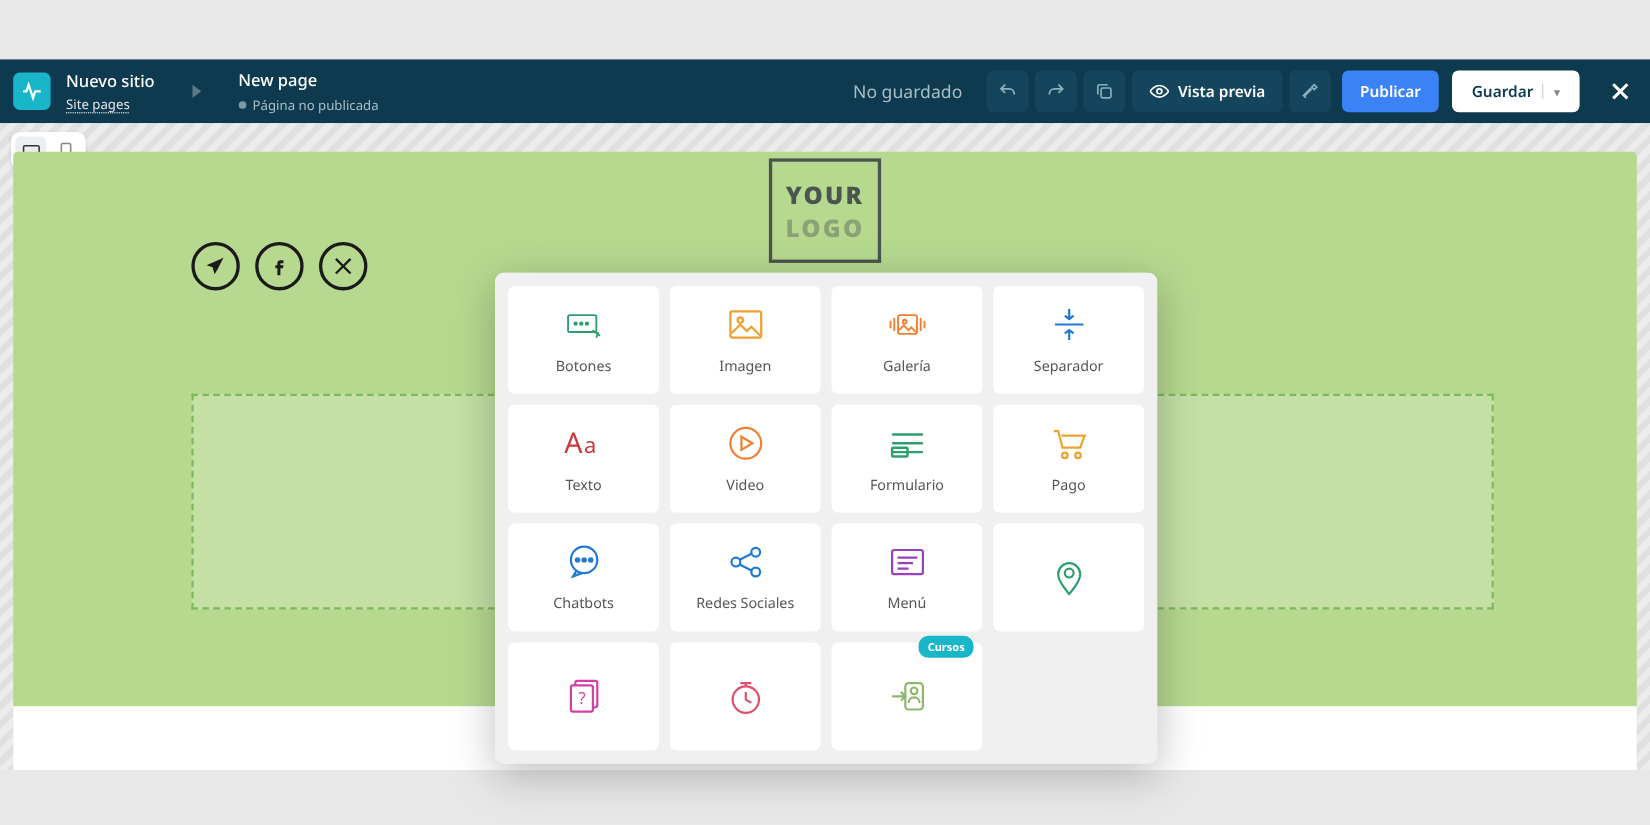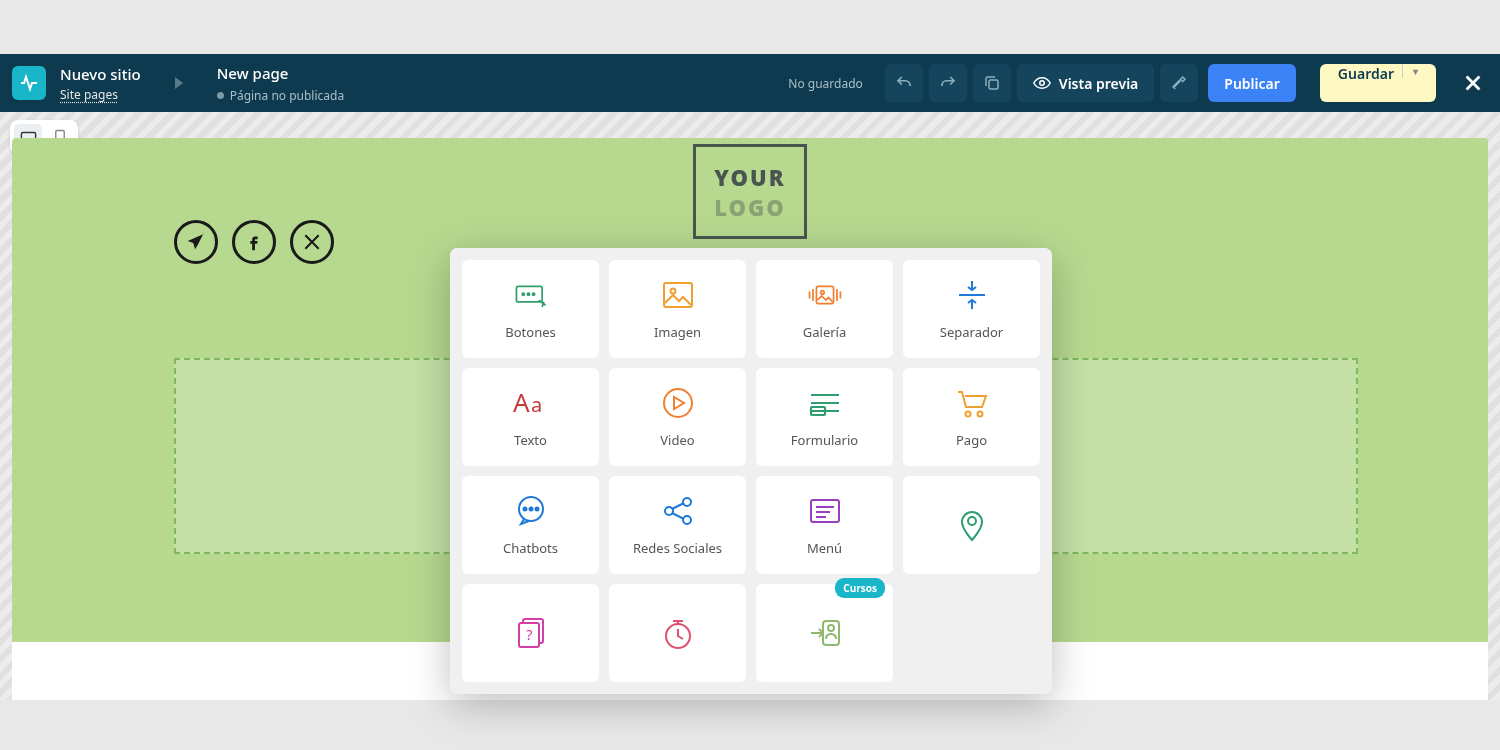--- a/index.html
+++ b/index.html
@@ -8,34 +8,34 @@
 .app-icon{width:34px;height:34px;background:#19b6c9;border-radius:6px;display:flex;align-items:center;justify-content:center;margin-right:14px}
 .breadcrumb-section{display:flex;align-items:center;gap:8px}
 .bc-block{display:flex;flex-direction:column;gap:2px}
 .bc-title{font-size:15px;font-weight:500;color:#fff}
 .bc-sub{font-size:12px;color:#e5e5e5;text-decoration:underline dotted;text-underline-offset:3px}
 .bc-chev{margin:0 26px;color:#7a9ba8}
 .bc-page-title{font-size:15px;font-weight:500}
 .bc-page-status{font-size:12px;color:#a9bfc8;display:flex;align-items:center;gap:6px;margin-top:2px}
 .bc-page-status::before{content:"";width:7px;height:7px;background:#7a9ba8;border-radius:50%}
 .topbar-spacer{flex:1}
-.save-status{font-size:12px;color:#a9bfc8;margin-right:16px}
+.save-status{font-size:16px;color:#a9bfc8;margin-right:16px}
 .tb-btn{height:38px;display:flex;align-items:center;justify-content:center;border-radius:6px;border:none;cursor:pointer;font-size:14px;font-weight:600}
 .tb-icon-btn{width:38px;background:#15455c;color:#8ab0bf;margin-left:6px}
 .tb-preview{background:#15455c;color:#fff;padding:0 16px;gap:8px;margin-left:6px}
 .tb-publish{background:#3b82f6;color:#fff;padding:0 16px;margin-left:10px}
-.tb-save{background:#fef9c3;color:#0e3a4f;padding:0 18px;margin-left:24px;display:flex;align-items:flex-start;gap:8px}
+.tb-save{background:#ffffff;color:#0e3a4f;padding:0 18px;margin-left:12px;display:flex;align-items:center;gap:8px}
 .tb-save-chev{border-left:1px solid #ccc;padding-left:10px;font-size:10px;color:#888}
 .tb-close{width:30px;height:30px;margin-left:22px;color:#fff;cursor:pointer;display:flex;align-items:center;justify-content:center}
 .canvas{position:absolute;top:112px;left:0;right:0;bottom:50px;background:repeating-linear-gradient(135deg,#e0e0e0,#e0e0e0 6px,#ececec 6px,#ececec 12px)}
 .device-toggle{position:absolute;top:8px;left:10px;display:flex;gap:4px;background:#fff;padding:4px;border-radius:8px;box-shadow:0 1px 3px rgba(0,0,0,.15)}
 .device-btn{width:28px;height:26px;border-radius:5px;display:flex;align-items:center;justify-content:center;cursor:pointer;color:#888}
 .device-btn.active{background:#eceff1;color:#333}
 .page-preview{position:absolute;top:26px;left:12px;right:12px;bottom:0;background:#b6d98f;border-radius:4px}
-.logo-box{position:absolute;top:6px;left:50%;transform:translateX(-50%);width:114px;height:95px;border:3px solid #4a5550;display:flex;flex-direction:column;align-items:center;justify-content:center;color:#4a5550;font-weight:900;letter-spacing:2px;font-size:22px}
+.logo-box{position:absolute;top:6px;left:50%;transform:translateX(-50%);width:102px;height:95px;border:3px solid #4a5550;display:flex;flex-direction:column;align-items:center;justify-content:center;color:#4a5550;font-weight:900;letter-spacing:2px;font-size:22px}
 .logo-line2{opacity:.4}
 .social-row{position:absolute;top:82px;left:162px;display:flex;gap:14px}
 .social-circle{width:44px;height:44px;border:3px solid #1a1a1a;border-radius:50%;display:flex;align-items:center;justify-content:center;color:#1a1a1a}
 .join-btn{position:absolute;top:79px;right:130px;background:#3b3b3b;color:#fff;font-weight:700;border:none;border-radius:26px;padding:14px 30px;font-size:17px}
 .dashed-zone{position:absolute;top:220px;left:162px;right:130px;height:196px;border:2px dashed #7fb85c;background:rgba(255,255,255,.2)}
 .white-strip{position:absolute;bottom:0;left:12px;right:12px;height:58px;background:#fff}
 .modal{position:absolute;top:248px;left:450px;width:602px;background:#fff;border-radius:8px;box-shadow:0 10px 40px rgba(0,0,0,.25);z-index:100;overflow:hidden}
 .modal-header{height:42px;display:flex;align-items:center;padding:0 14px;border-bottom:1px solid #eee;background:#fafafa}
 .modal-title{font-size:14px;color:#666;flex:1;display:flex;align-items:center;gap:10px}
 .modal-close{width:22px;height:22px;color:#999;cursor:pointer;display:flex;align-items:center;justify-content:center;font-size:18px}

